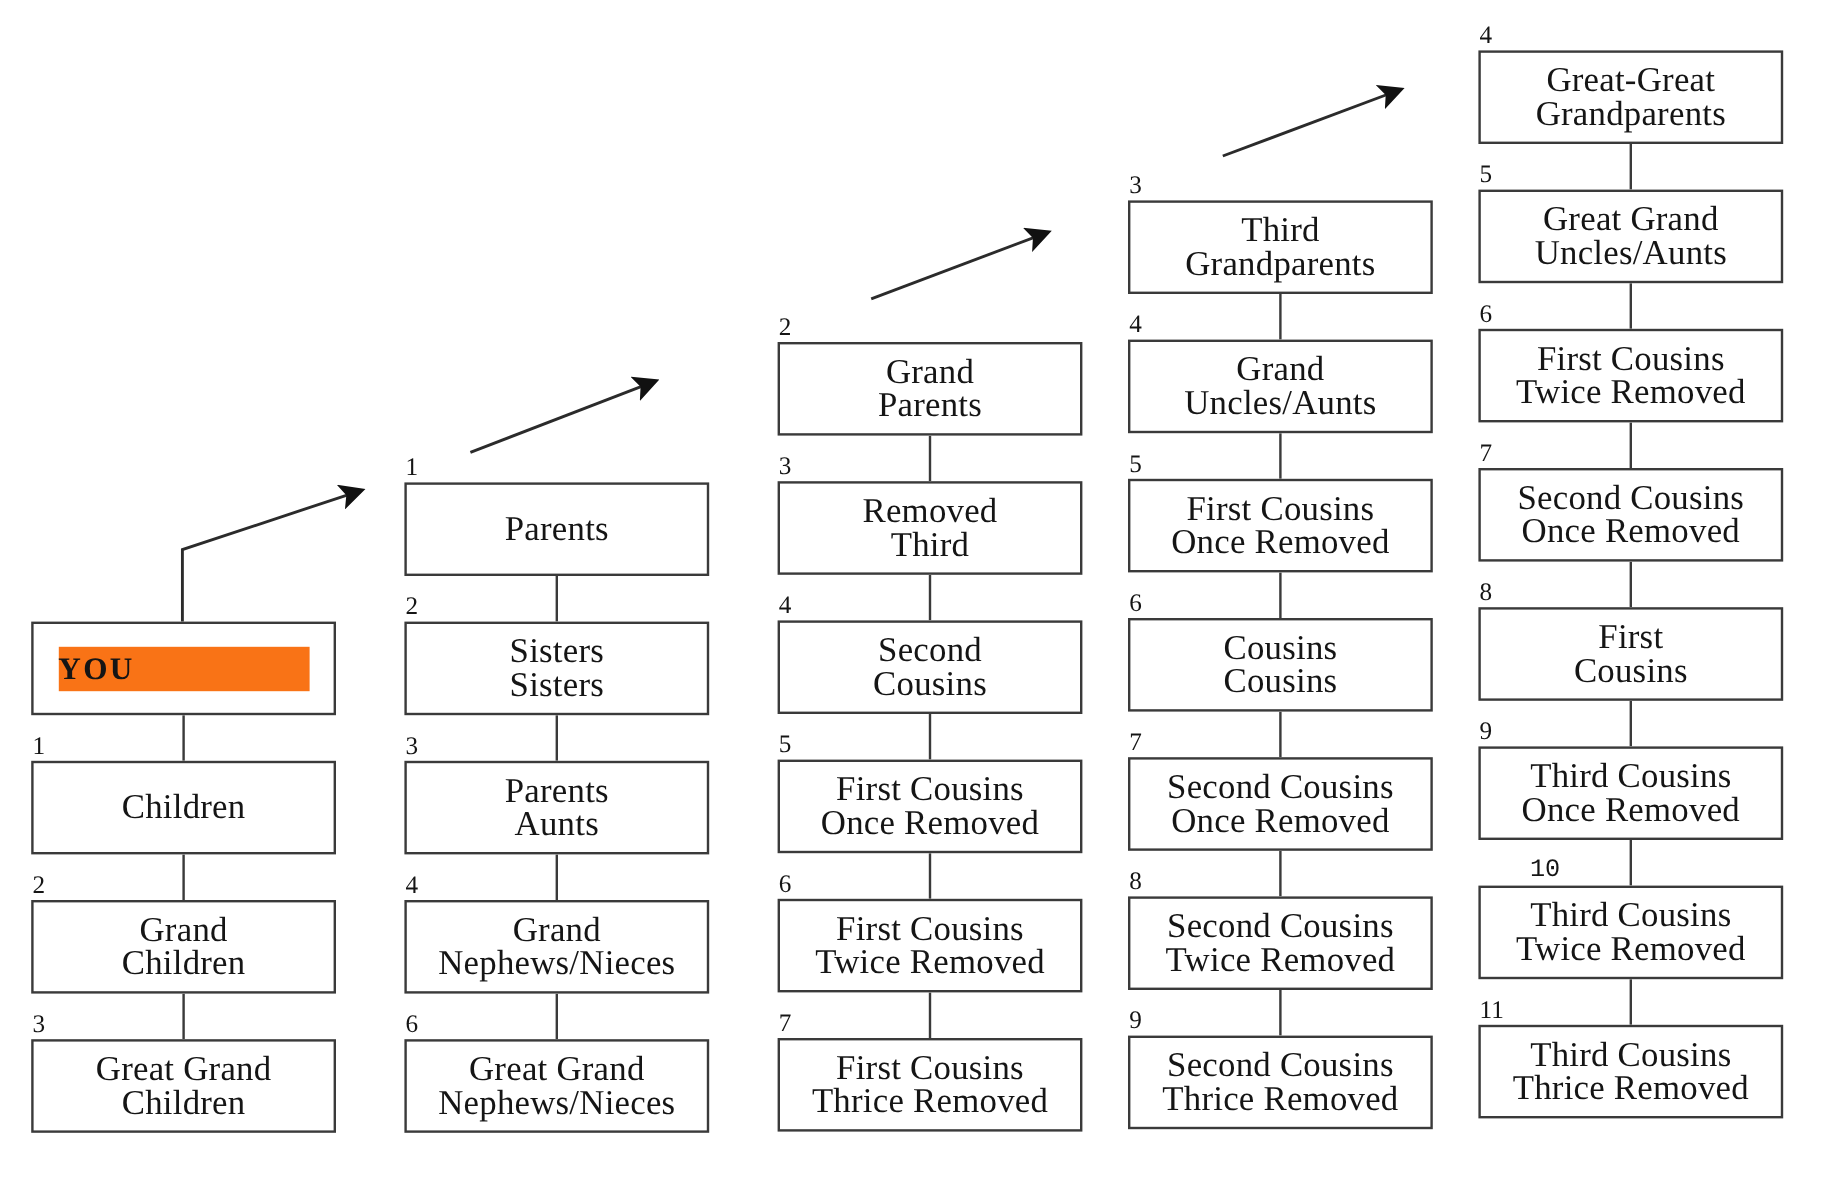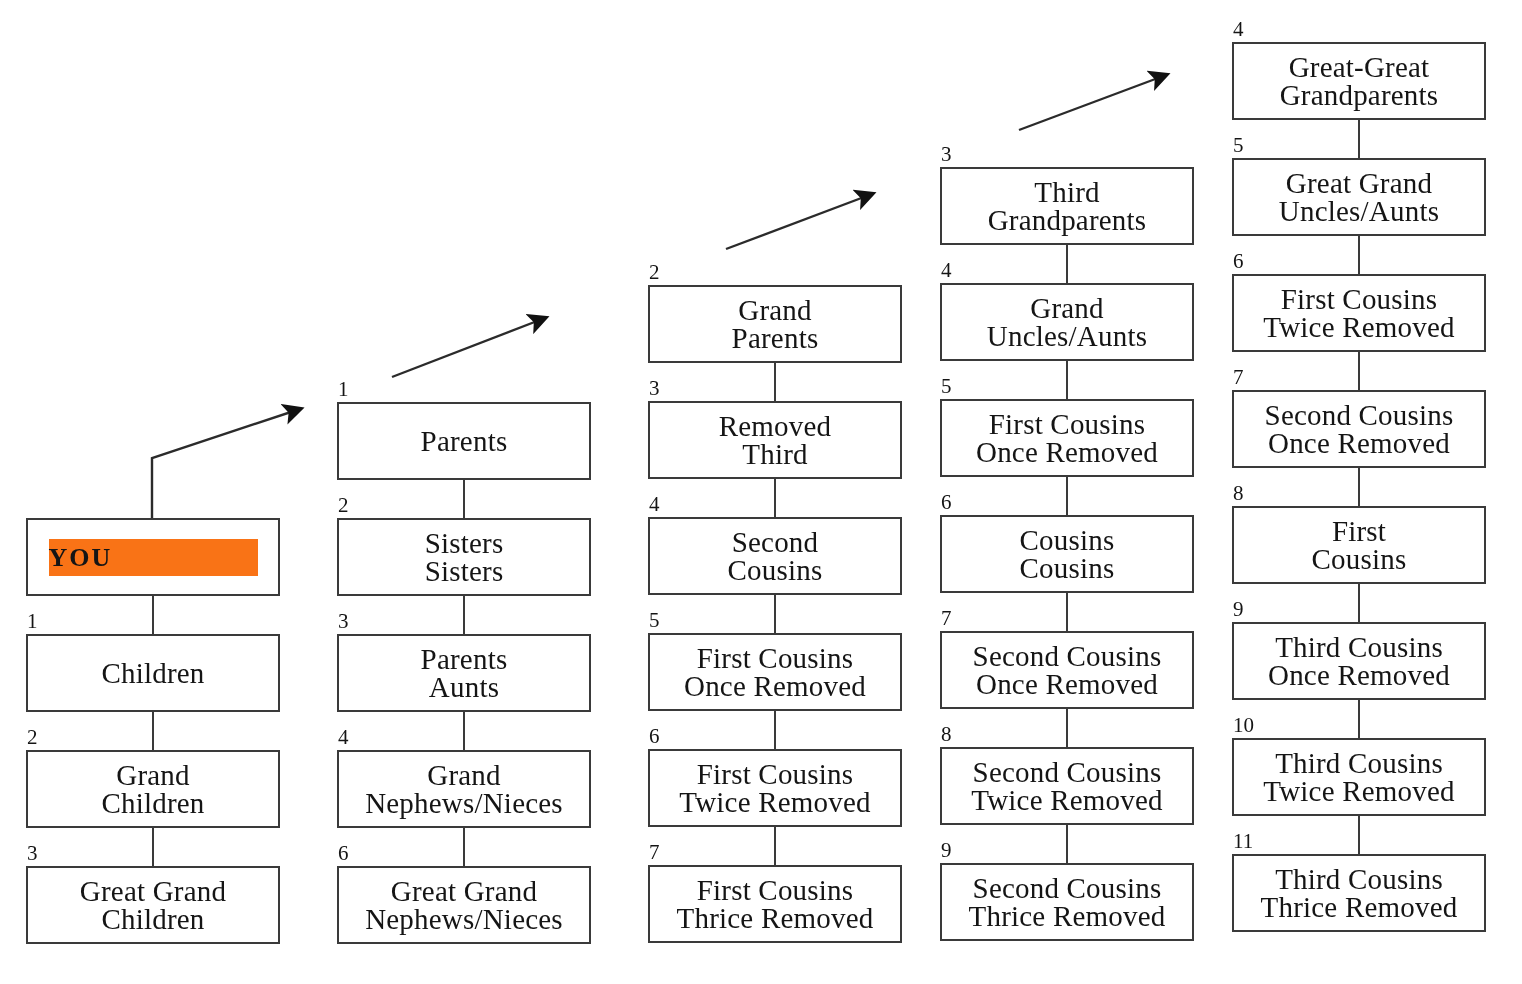--- a/index.html
+++ b/index.html
@@ -245,21 +245,21 @@
           <div class="cell-line">First</div>
           <div class="cell-line">Cousins</div>
         </div>
         <div class="vconnector" style="left: 1358px; top: 584px; height: 38px;"></div>
         <div class="step-num" style="left: 1233px; top: 599px;">9</div>
         <div class="cell two-line" style="left: 1232px; top: 622px;">
           <div class="cell-line">Third Cousins</div>
           <div class="cell-line">Once Removed</div>
         </div>
         <div class="vconnector" style="left: 1358px; top: 700px; height: 38px;"></div>
-        <div class="step-num" style="left: 1233px; top: 715px;">10</div>
+        <div class="step-num" style="left: 1275px; top: 715px; font-family: Liberation Mono, monospace;">10</div>
         <div class="cell two-line" style="left: 1232px; top: 738px;">
           <div class="cell-line">Third Cousins</div>
           <div class="cell-line">Twice Removed</div>
         </div>
         <div class="vconnector" style="left: 1358px; top: 816px; height: 38px;"></div>
         <div class="step-num" style="left: 1233px; top: 831px;">11</div>
         <div class="cell two-line" style="left: 1232px; top: 854px;">
           <div class="cell-line">Third Cousins</div>
           <div class="cell-line">Thrice Removed</div>
         </div>

